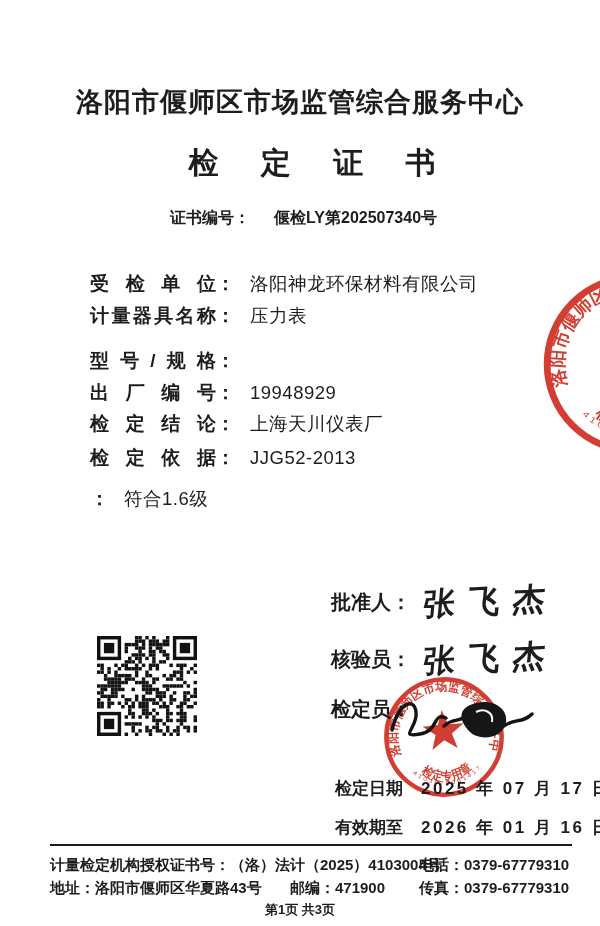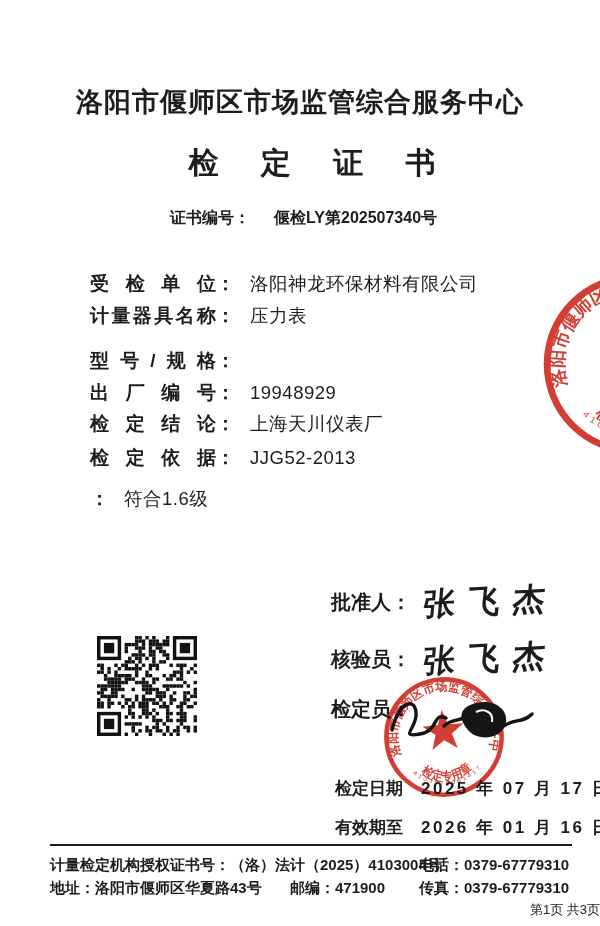--- a/index.html
+++ b/index.html
@@ -45,21 +45,21 @@
   .date-valid{top:816px;}
 
   .divider{position:absolute;left:50px;top:844px;width:522px;border-top:2.5px solid #1b1b1b;}
   .footer{position:absolute;top:856px;left:0;width:100%;font-size:15px;font-weight:700;}
   .footer span{position:absolute;white-space:nowrap;}
   .f-auth{left:50px;top:0;}
   .f-phone{left:419px;top:0;}
   .f-addr{left:50px;top:23px;}
   .f-zip{left:290px;top:23px;}
   .f-fax{left:419px;top:23px;}
-  .f-page{left:0;top:45px;width:600px;text-align:right;font-size:13px;font-weight:400;}
+  .f-page{left:0;top:45px;width:600px;text-align:center;font-size:13px;font-weight:700;}
 </style>
 </head>
 <body>
 
 <div class="org-title">洛阳市偃师区市场监管综合服务中心</div>
 <div class="doc-title">检 定 证 书</div>
 
 <div class="cert-no">
   <span>证书编号</span><span>：</span><span class="val">偃检LY第202507340号</span>
 </div>

